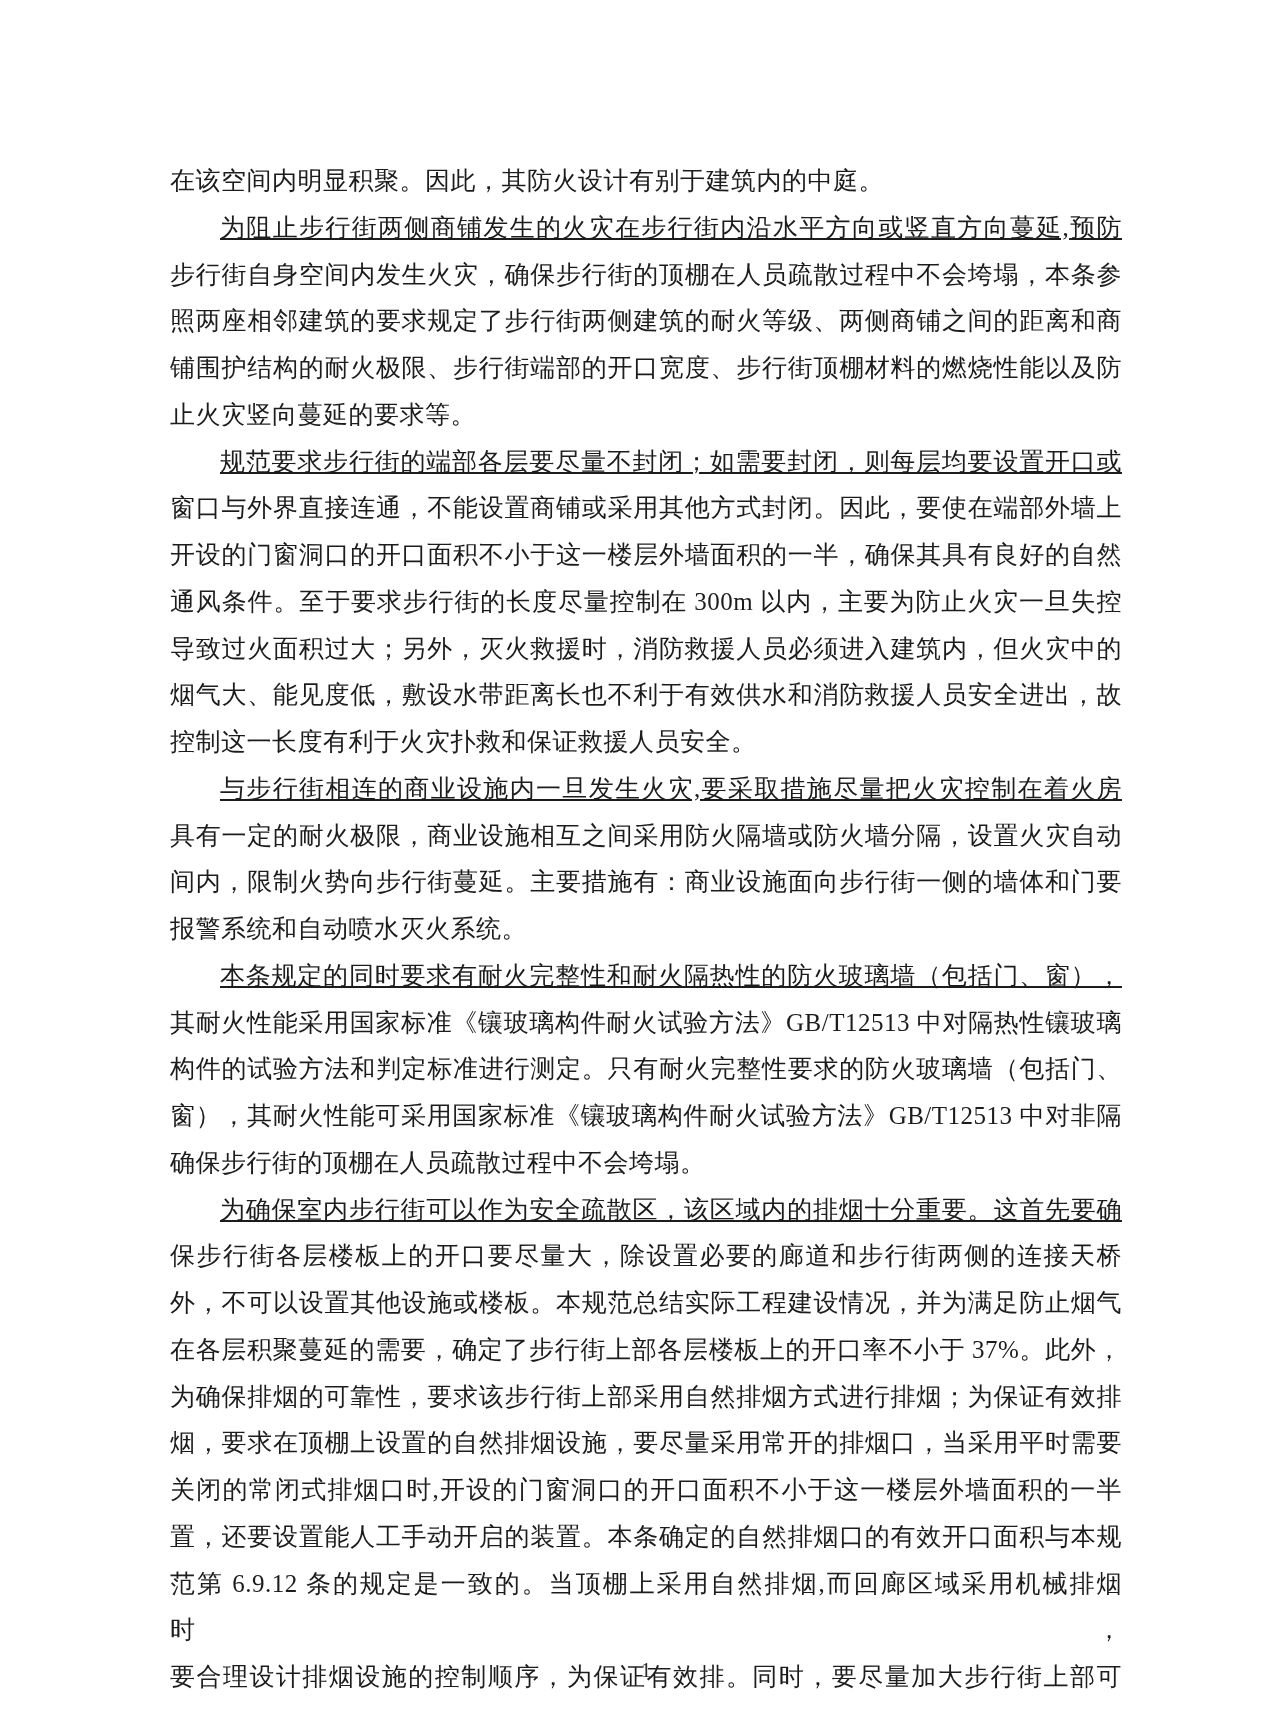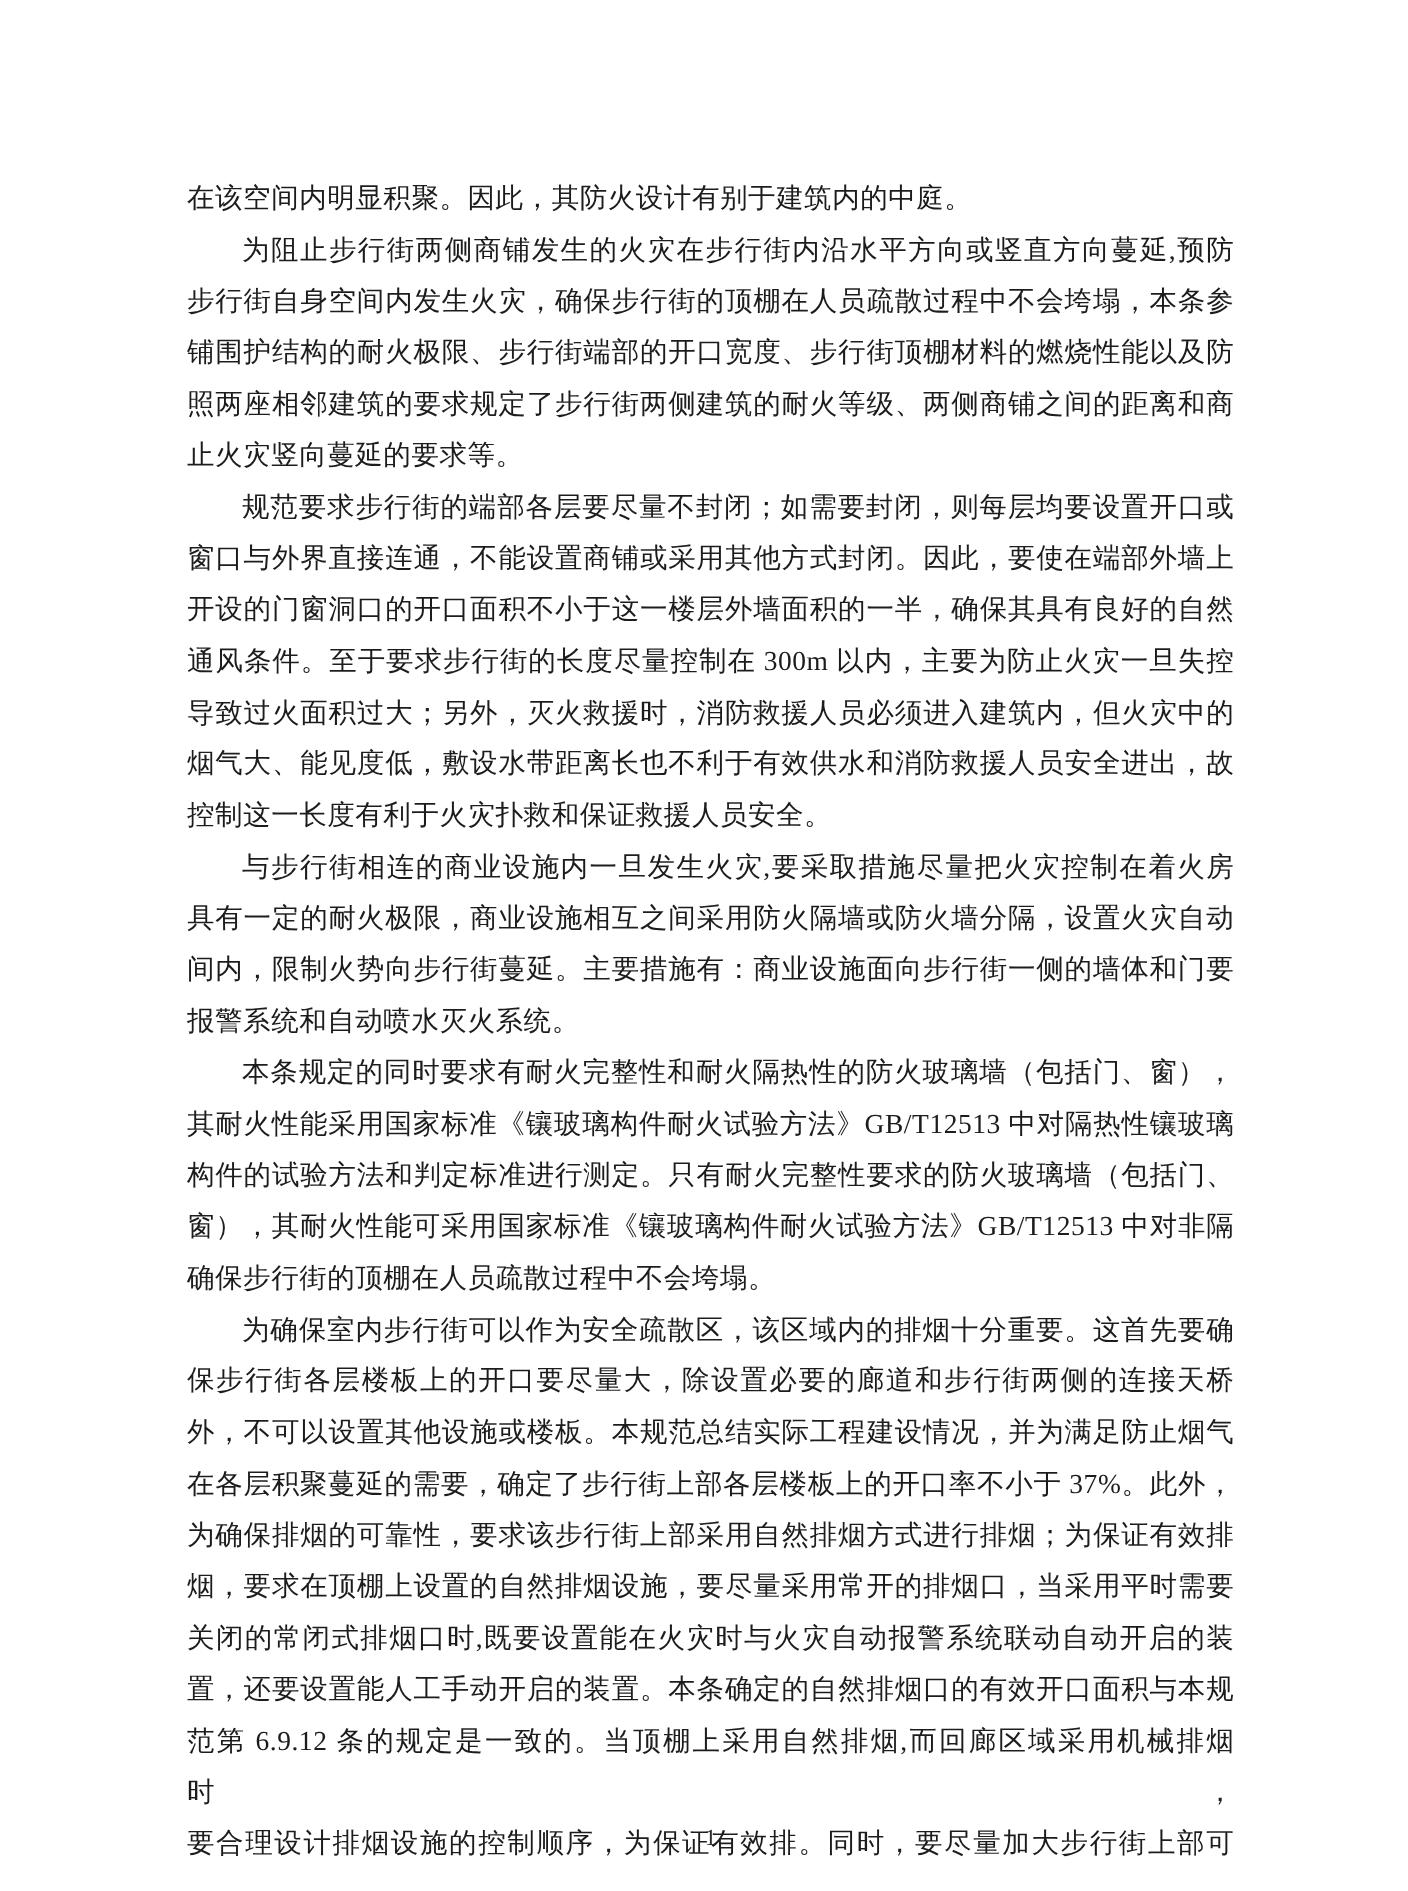--- a/index.html
+++ b/index.html
@@ -27,20 +27,21 @@
     color: #1c1c1c;
     text-align: left;
     letter-spacing: 0.5px;
   }
   .line.fill {
     text-align: justify;
     text-align-last: justify;
   }
   .line.indent {
     text-indent: 2em;
+    text-decoration: underline;
   }
   .page-number {
     position: absolute;
     left: 170px;
     top: 1655px;
     width: 952px;
     text-align: center;
     font-size: 21px;
     line-height: 30px;
     color: #2a2a2a;
@@ -48,22 +49,22 @@
   }
 </style>
 </head>
 <body>
 
 <div class="page">
   <div class="text-block">
       <div class="line">在该空间内明显积聚。因此，其防火设计有别于建筑内的中庭。</div>
       <div class="line indent fill">为阻止步行街两侧商铺发生的火灾在步行街内沿水平方向或竖直方向蔓延,预防</div>
       <div class="line fill">步行街自身空间内发生火灾，确保步行街的顶棚在人员疏散过程中不会垮塌，本条参</div>
+      <div class="line fill">照两座相邻建筑的要求规定了步行街两侧建筑的耐火等级、两侧商铺之间的距离和商</div>
       <div class="line fill">铺围护结构的耐火极限、步行街端部的开口宽度、步行街顶棚材料的燃烧性能以及防</div>
-      <div class="line fill">照两座相邻建筑的要求规定了步行街两侧建筑的耐火等级、两侧商铺之间的距离和商</div>
       <div class="line">止火灾竖向蔓延的要求等。</div>
       <div class="line indent fill">规范要求步行街的端部各层要尽量不封闭；如需要封闭，则每层均要设置开口或</div>
       <div class="line fill">窗口与外界直接连通，不能设置商铺或采用其他方式封闭。因此，要使在端部外墙上</div>
       <div class="line fill">开设的门窗洞口的开口面积不小于这一楼层外墙面积的一半，确保其具有良好的自然</div>
       <div class="line fill">通风条件。至于要求步行街的长度尽量控制在 300m 以内，主要为防止火灾一旦失控</div>
       <div class="line fill">导致过火面积过大；另外，灭火救援时，消防救援人员必须进入建筑内，但火灾中的</div>
       <div class="line fill">烟气大、能见度低，敷设水带距离长也不利于有效供水和消防救援人员安全进出，故</div>
       <div class="line">控制这一长度有利于火灾扑救和保证救援人员安全。</div>
       <div class="line indent fill">与步行街相连的商业设施内一旦发生火灾,要采取措施尽量把火灾控制在着火房</div>
       <div class="line fill">具有一定的耐火极限，商业设施相互之间采用防火隔墙或防火墙分隔，设置火灾自动</div>
@@ -73,19 +74,19 @@
       <div class="line fill">其耐火性能采用国家标准《镶玻璃构件耐火试验方法》GB/T12513 中对隔热性镶玻璃</div>
       <div class="line fill">构件的试验方法和判定标准进行测定。只有耐火完整性要求的防火玻璃墙（包括门、</div>
       <div class="line fill">窗），其耐火性能可采用国家标准《镶玻璃构件耐火试验方法》GB/T12513 中对非隔</div>
       <div class="line">确保步行街的顶棚在人员疏散过程中不会垮塌。</div>
       <div class="line indent fill">为确保室内步行街可以作为安全疏散区，该区域内的排烟十分重要。这首先要确</div>
       <div class="line fill">保步行街各层楼板上的开口要尽量大，除设置必要的廊道和步行街两侧的连接天桥</div>
       <div class="line fill">外，不可以设置其他设施或楼板。本规范总结实际工程建设情况，并为满足防止烟气</div>
       <div class="line fill">在各层积聚蔓延的需要，确定了步行街上部各层楼板上的开口率不小于 37%。此外，</div>
       <div class="line fill">为确保排烟的可靠性，要求该步行街上部采用自然排烟方式进行排烟；为保证有效排</div>
       <div class="line fill">烟，要求在顶棚上设置的自然排烟设施，要尽量采用常开的排烟口，当采用平时需要</div>
-      <div class="line fill">关闭的常闭式排烟口时,既要设置能在火灾时与火灾自动报警系统联动自动开启的装</div>
+      <div class="line fill">关闭的常闭式排烟口时,开设的门窗洞口的开口面积不小于这一楼层外墙面积的一半</div>
       <div class="line fill">置，还要设置能人工手动开启的装置。本条确定的自然排烟口的有效开口面积与本规</div>
       <div class="line fill">范第 6.9.12 条的规定是一致的。当顶棚上采用自然排烟,而回廊区域采用机械排烟时，</div>
       <div class="line fill">要合理设计排烟设施的控制顺序，为保证有效排。同时，要尽量加大步行街上部可</div>
     </div>
   <div class="page-number">1</div>
 </div>
 
 </body></html>

